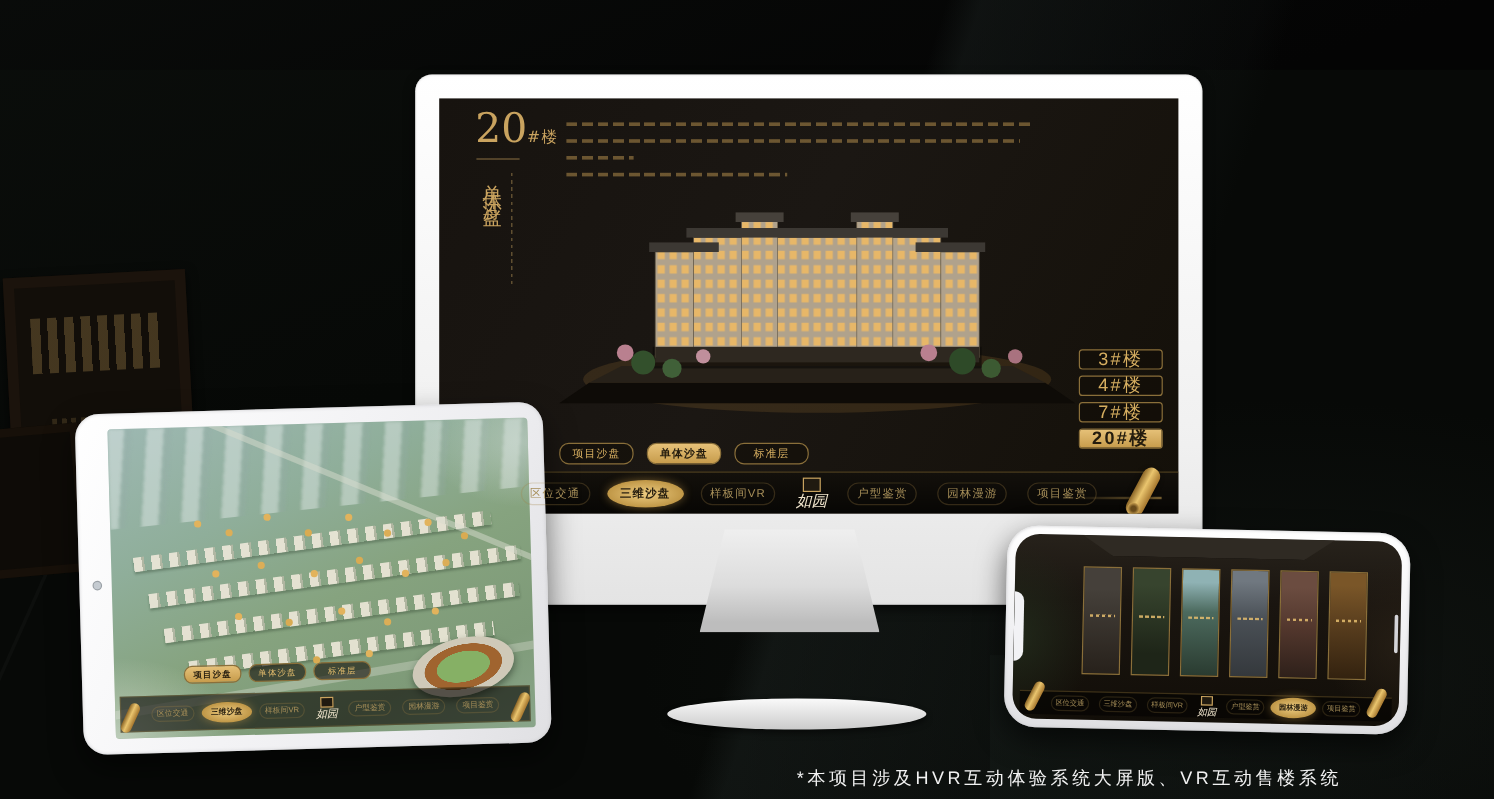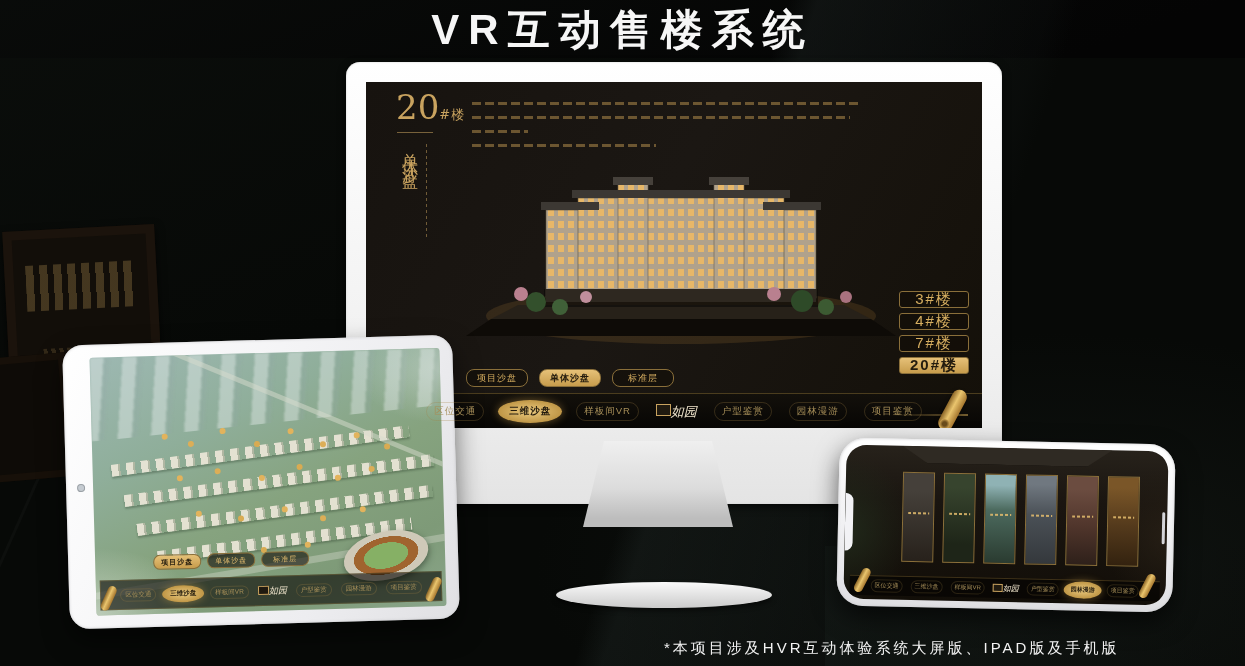--- a/index.html
+++ b/index.html
@@ -70,21 +70,21 @@
     color:#d6ae60;background:rgba(18,14,8,.55);}
   .mtab.active{background:linear-gradient(#e6c178,#c79c4c);color:#241c0e;font-weight:bold;}
   .mnav{position:absolute;left:0;right:0;bottom:0;height:34px;
     background:linear-gradient(#13100b,#070604);border-top:1px solid rgba(160,128,62,.45);
     display:flex;align-items:center;justify-content:center;gap:17px;}
   .nav-item{position:relative;z-index:1;padding:2px 7px;font-size:9.5px;letter-spacing:1px;
     color:#a68e58;border:1px solid rgba(160,130,70,.28);border-radius:10px;white-space:nowrap;}
   .nav-item.active{color:#241c0e;font-weight:bold;border-color:transparent;}
   .nav-item.active::before{content:"";position:absolute;inset:-3px -4px;z-index:-1;border-radius:50%;
     background:radial-gradient(#eccb80,#b98f3e 80%);box-shadow:0 0 8px rgba(220,170,80,.45);}
-  .logo{display:flex;flex-direction:row;align-items:center;line-height:1;}
+  .logo{display:flex;flex-direction:column;align-items:center;line-height:1;}
   .logo .seal{width:13px;height:10px;border:1px solid #c9a35f;background:#201a10;margin-bottom:2px;}
   .logo .logo-text{font-family:"DejaVu Serif",serif;font-style:italic;font-size:13px;color:#efe4cc;}
   .scroll{position:absolute;width:15px;height:44px;border-radius:8px;transform:rotate(28deg);
     background:linear-gradient(90deg,#8a6426,#eac56e 45%,#a5762e);box-shadow:0 2px 4px rgba(0,0,0,.6);}
   .scroll::after{content:"";position:absolute;left:2px;bottom:1px;width:10px;height:10px;border-radius:50%;
     background:radial-gradient(#6a4c1c 30%,#caa050 70%);}
   .m-scroll{right:22px;bottom:-4px;}
   .m-scroll-line{position:absolute;right:14px;bottom:12px;width:78px;height:2px;
     background:linear-gradient(90deg, transparent, rgba(200,160,80,.55));}
   
@@ -180,21 +180,20 @@
   <div class="bg-diag"></div>
   <div class="bg-roads">
       <i></i>
       <i></i>
       <i></i>
     </div>
   <div class="certificate"></div>
   <div class="bg-frame2"></div>
   <div class="bg-bottomright"></div>
 
-  <div class="title">VR互动售楼系统</div>
 
   <div class="monitor">
     <div class="m-frame"></div>
     <div class="m-screen">
 
       <div class="h-num"><span>20</span><span class="h-suffix">#楼</span></div>
       <div class="h-rule"></div>
       <div class="h-vert">单体沙盘</div>
       <div class="h-vline"></div>
 
@@ -331,14 +330,14 @@
         <span class="nav-item active">园林漫游</span>
         <span class="nav-item">项目鉴赏</span>
       </div>
       <div class="mini-scroll p-scroll-l"></div>
       <div class="mini-scroll p-scroll-r"></div>
       <div class="p-notch"></div>
       <div class="p-speaker"></div>
     </div>
   </div>
 
-  <div class="footnote">*本项目涉及HVR互动体验系统大屏版、IPAD版及手机版</div>
+  <div class="footnote">*本项目涉及HVR互动体验系统大屏版、VR互动售楼系统</div>
 </div>
 
 </body></html>

